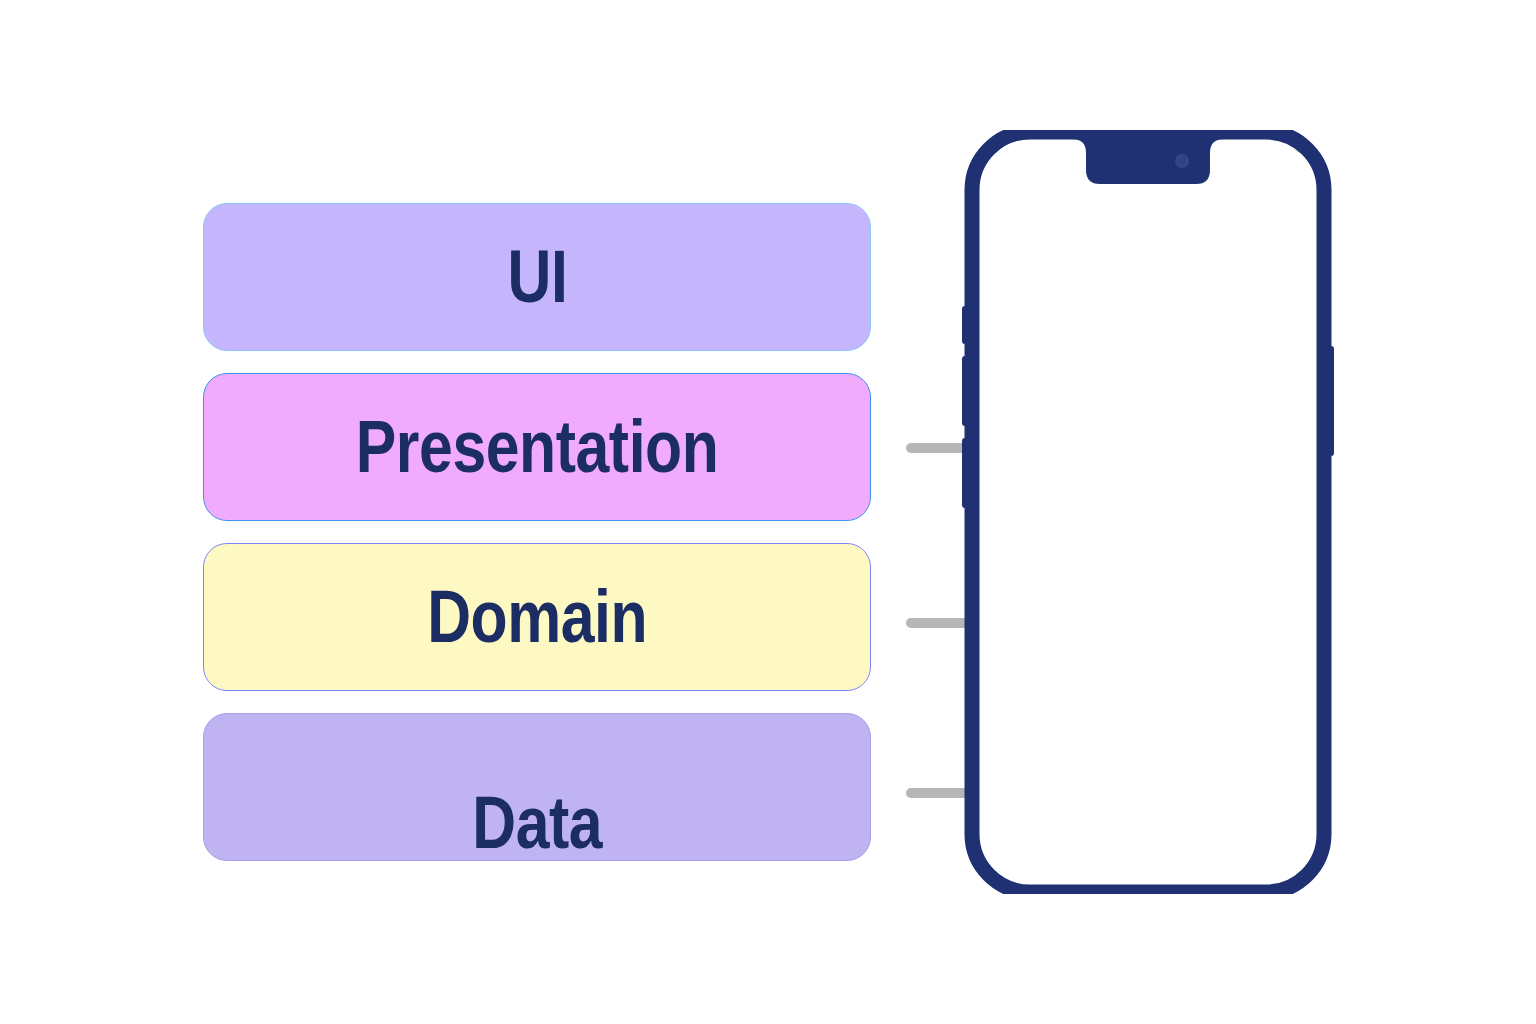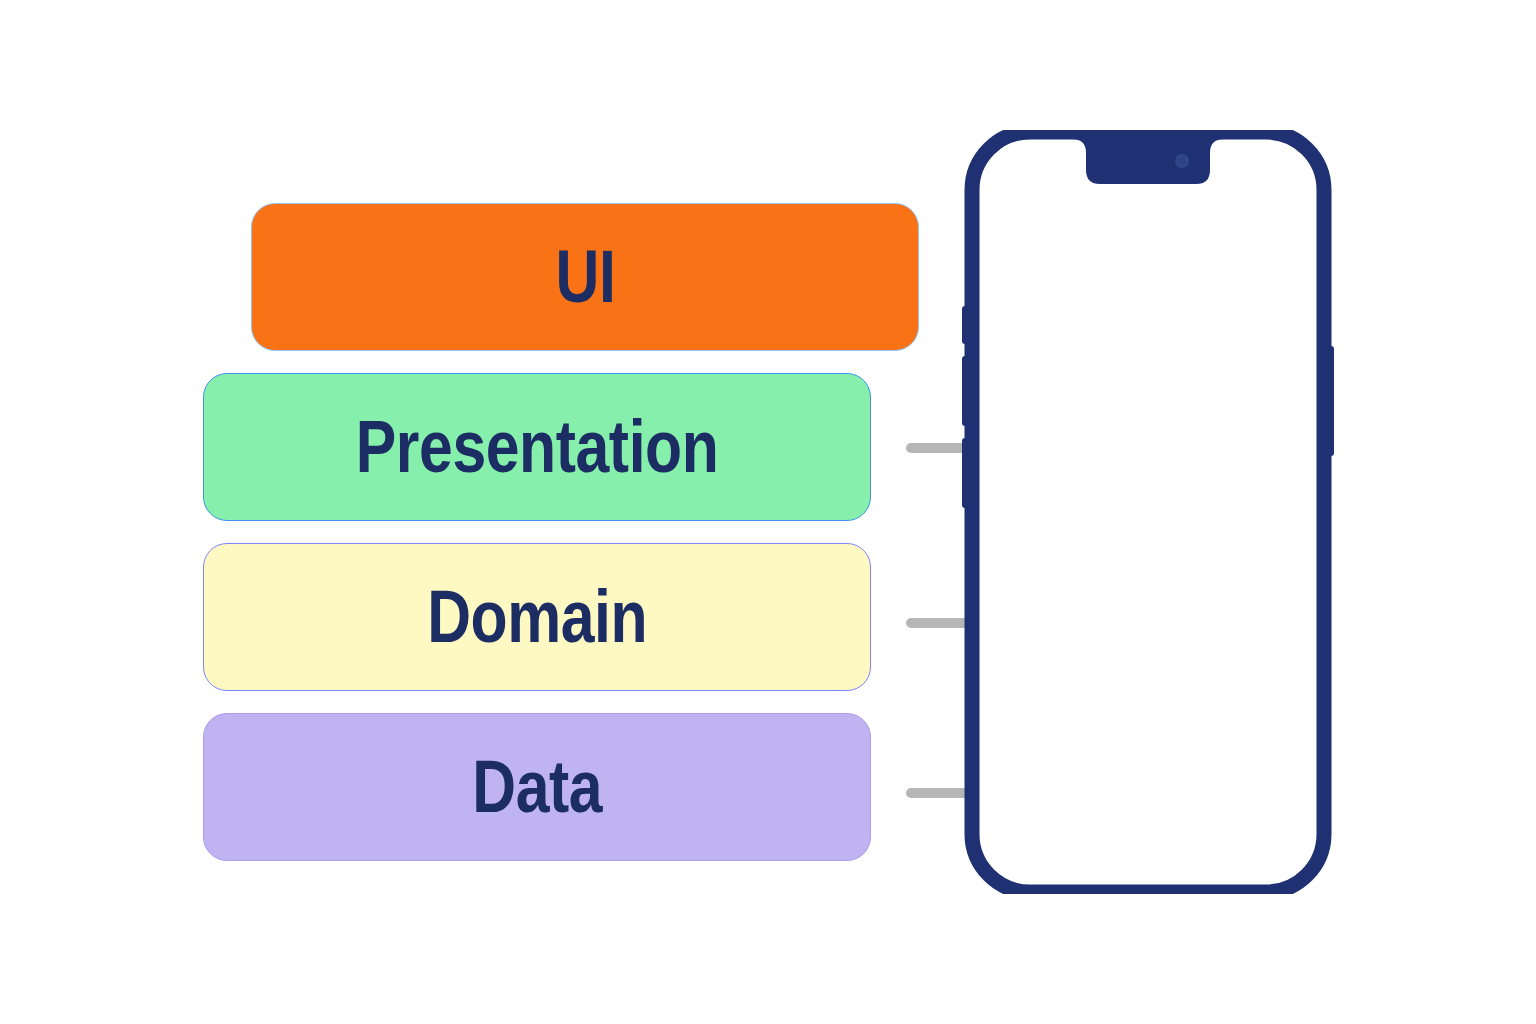--- a/index.html
+++ b/index.html
@@ -33,21 +33,21 @@
     position: relative;
     width: 668px;
     height: 148px;
     border-radius: 24px;
     margin-bottom: 22px;
     display: flex;
     align-items: center;
     justify-content: center;
     box-sizing: border-box;
   }
-  .layer-bar:last-child { margin-bottom: 0; }
+  .layer-bar:last-child { margin-bottom: 0; align-items: flex-end; }
 
   .layer-label {
     font-family: "Liberation Sans", sans-serif;
     font-weight: bold;
     font-size: 74px;
     line-height: 1;
     letter-spacing: -0.5px;
     color: #1b2d63;
     transform: scaleX(0.82);
     transform-origin: center center;
@@ -73,25 +73,25 @@
   }
   .phone svg { display: block; }
 </style>
 </head>
 <body style="background: rgb(255, 255, 255);">
 
 <div id="stage">
 
   <div class="layer-stack">
 
-    <div class="layer-bar" style="background: #f97316; border: 1px solid rgb(142, 198, 251); margin-left: 48px;">
+    <div class="layer-bar" style="background: #c4b5fd; border: 1px solid rgb(142, 198, 251);">
       <span class="layer-label" style="color: rgb(27, 45, 99);">UI</span>
     </div>
 
-    <div class="layer-bar" style="background: #86efac; border: 1px solid rgb(63, 147, 239);">
+    <div class="layer-bar" style="background: #f0abfc; border: 1px solid rgb(63, 147, 239);">
       <span class="layer-label" style="color: rgb(27, 45, 99);">Presentation</span>
     </div>
 
     <div class="layer-bar" style="background: #fef9c3; border: 1px solid rgb(123, 134, 250);">
       <span class="layer-label" style="color: rgb(27, 45, 99);">Domain</span>
     </div>
 
     <div class="layer-bar" style="background: rgb(192, 179, 242); border: 1px solid rgb(171, 156, 236);">
       <span class="layer-label" style="color: rgb(27, 45, 99);">Data</span>
     </div>

